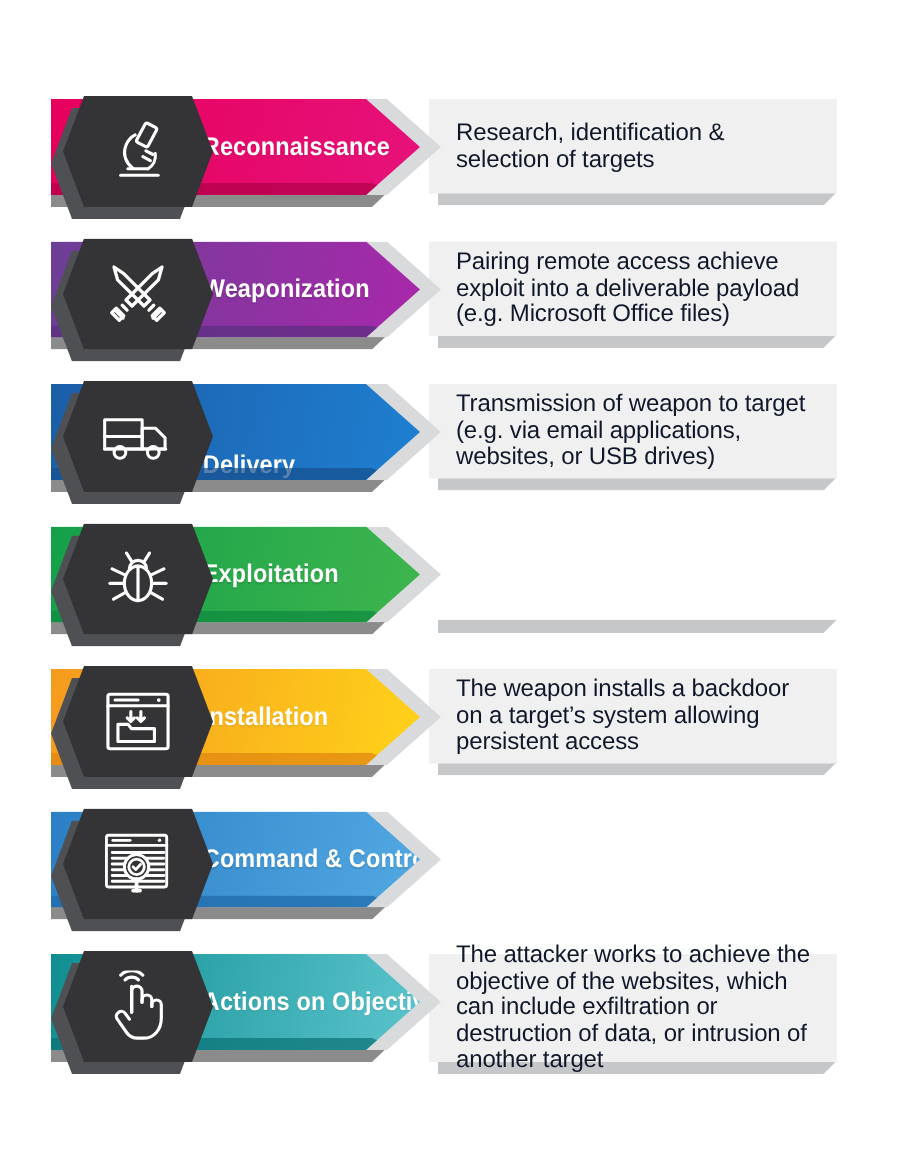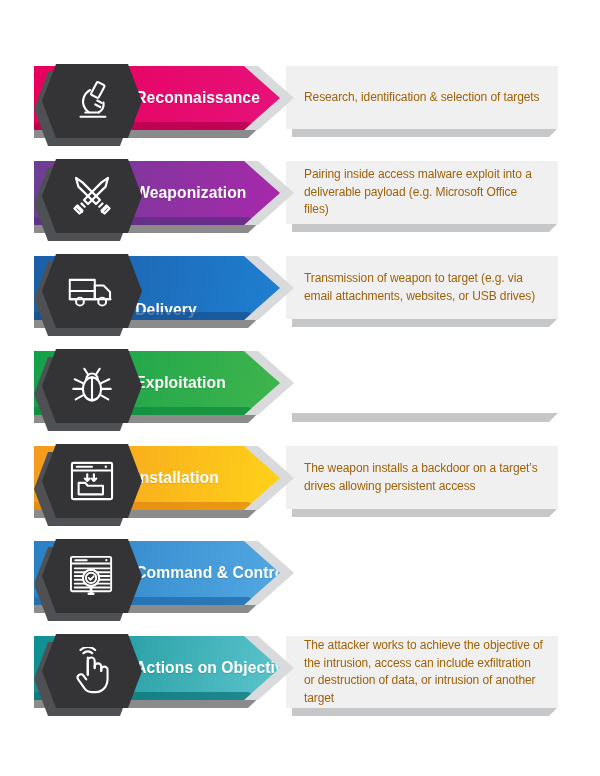--- a/index.html
+++ b/index.html
@@ -26,21 +26,21 @@
   .panel{
     position:absolute;left:0;top:0;width:272px;height:63px;
     background:#f0f0f1;
     display:flex;align-items:center;
   }
   .panel.tall{height:72px;}
   .panel-wrap.tall{height:82px;}
   .panel-wrap.tall .panel-shadow{top:71px;}
   .panel-text{
     padding:0 14px 0 18px;
-    font-size:12px;line-height:17.5px;color:#a16207;
+    font-size:16px;line-height:17.5px;color:#0f172a;
     letter-spacing:-0.1px;
   }
 
   
   .arrow-wrap{position:absolute;left:34px;top:8px;width:252px;height:72px;padding-left:29px;}
   .arrow-dark{
     position:absolute;left:0;top:4px;width:250px;height:68px;
     background:#2c2c2e;opacity:.55;
     -webkit-clip-path:polygon(0 0,214px 0,250px 50%,214px 100%,0 100%);
     clip-path:polygon(0 0,214px 0,250px 50%,214px 100%,0 100%);
@@ -123,21 +123,21 @@
       <path d="M12 40.5h26"></path>
       <path d="M31 36c3.6-2.2 5.6-6.3 5-10.5"></path>
     </svg>
         </div>
     </div>
   </div>
     <div class="row" style="top: 153px;">
     <div class="panel-wrap">
       <div class="panel-shadow"></div>
       <div class="panel">
-        <div class="panel-text">Pairing inside access malware exploit into a deliverable payload (e.g. Microsoft Office files)</div>
+        <div class="panel-text">Pairing remote access achieve exploit into a deliverable payload (e.g. Microsoft Office files)</div>
       </div>
     </div>
 
     <div class="arrow-wrap">
       <div class="arrow-dark"></div>
       <div class="arrow-grey"></div>
       <div class="arrow-body" style="background:linear-gradient(100deg, #6c3f96 0%, #a828ab 100%);">
         <div class="stage-label">Weaponization</div>
         <div class="arrow-bevel" style="background:#5a2f80;"></div>
       </div>
@@ -156,21 +156,21 @@
       <path d="M6.5 36.5l5 5 3-3-5-5z"></path>
       <path d="M41.5 36.5l-5 5-3-3 5-5z"></path>
     </svg>
         </div>
     </div>
   </div>
     <div class="row" style="top: 248px;">
     <div class="panel-wrap">
       <div class="panel-shadow"></div>
       <div class="panel">
-        <div class="panel-text">Transmission of weapon to target (e.g. via email attachments, websites, or USB drives)</div>
+        <div class="panel-text">Transmission of weapon to target (e.g. via email applications, websites, or USB drives)</div>
       </div>
     </div>
 
     <div class="arrow-wrap">
       <div class="arrow-dark"></div>
       <div class="arrow-grey"></div>
       <div class="arrow-body" style="background:linear-gradient(100deg, #1c5ea8 0%, #1f7fd1 100%);align-items:flex-end;">
         <div class="stage-label">Delivery</div>
         <div class="arrow-bevel" style="background:#16508f;"></div>
       </div>
@@ -220,21 +220,21 @@
       <path d="M34 27h9.5"></path>
       <path d="M33 33.5L41 38"></path>
     </svg>
         </div>
     </div>
   </div>
     <div class="row" style="top: 438px;">
     <div class="panel-wrap">
       <div class="panel-shadow"></div>
       <div class="panel">
-        <div class="panel-text">The weapon installs a backdoor on a target’s drives allowing persistent access</div>
+        <div class="panel-text">The weapon installs a backdoor on a target’s system allowing persistent access</div>
       </div>
     </div>
 
     <div class="arrow-wrap">
       <div class="arrow-dark"></div>
       <div class="arrow-grey"></div>
       <div class="arrow-body" style="background:linear-gradient(100deg, #f59a1e 0%, #ffd21a 100%);">
         <div class="stage-label">Installation</div>
         <div class="arrow-bevel" style="background:#e08510;"></div>
       </div>
@@ -283,21 +283,21 @@
       <path d="M24 33.5v8" stroke-width="2.6"></path>
       <path d="M21.6 41.5h4.8" stroke-width="2.6"></path>
     </svg>
         </div>
     </div>
   </div>
     <div class="row" style="top: 628px;">
     <div class="panel-wrap tall">
       <div class="panel-shadow"></div>
       <div class="panel tall">
-        <div class="panel-text">The attacker works to achieve the objective of the intrusion, access can include exfiltration or destruction of data, or intrusion of another target</div>
+        <div class="panel-text">The attacker works to achieve the objective of the websites, which can include exfiltration or destruction of data, or intrusion of another target</div>
       </div>
     </div>
 
     <div class="arrow-wrap">
       <div class="arrow-dark"></div>
       <div class="arrow-grey"></div>
       <div class="arrow-body" style="background:linear-gradient(100deg, #0f8e91 0%, #5cc4cd 100%);">
         <div class="stage-label">Actions on Objective</div>
         <div class="arrow-bevel" style="background:#0b7376;"></div>
       </div>

